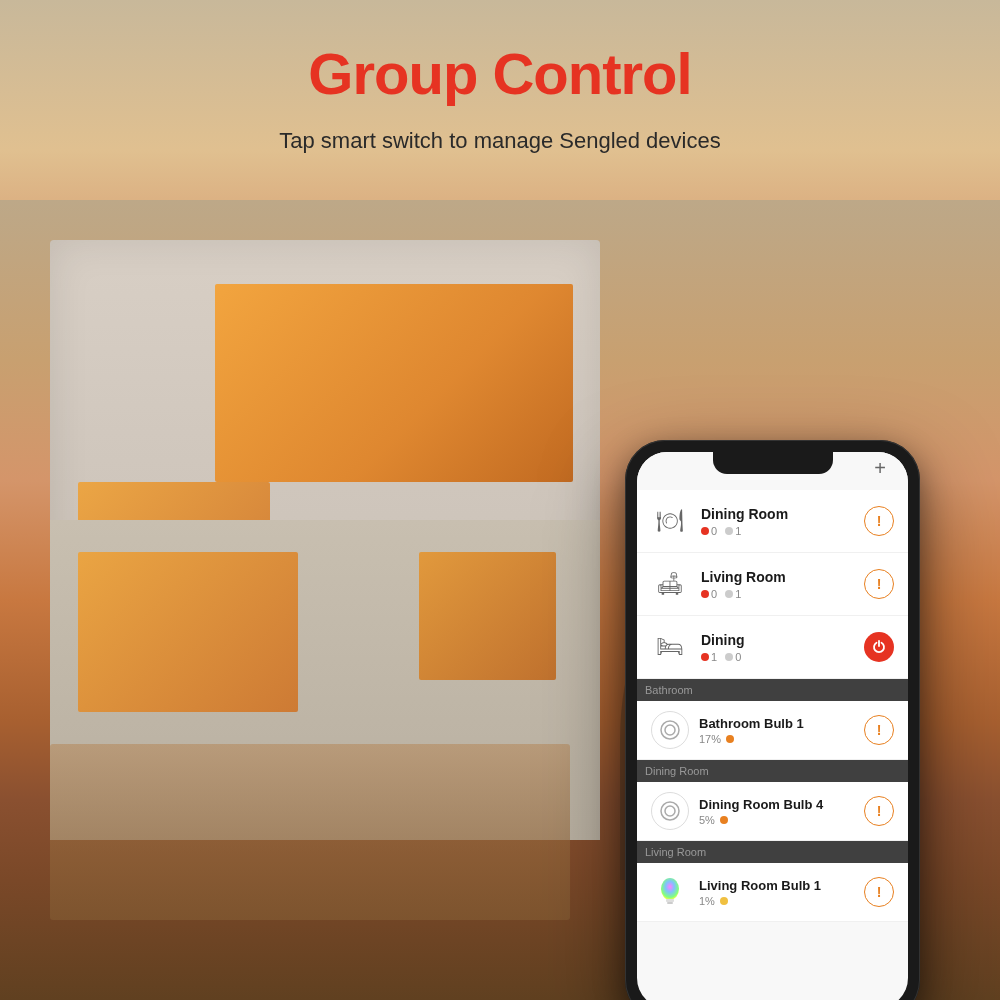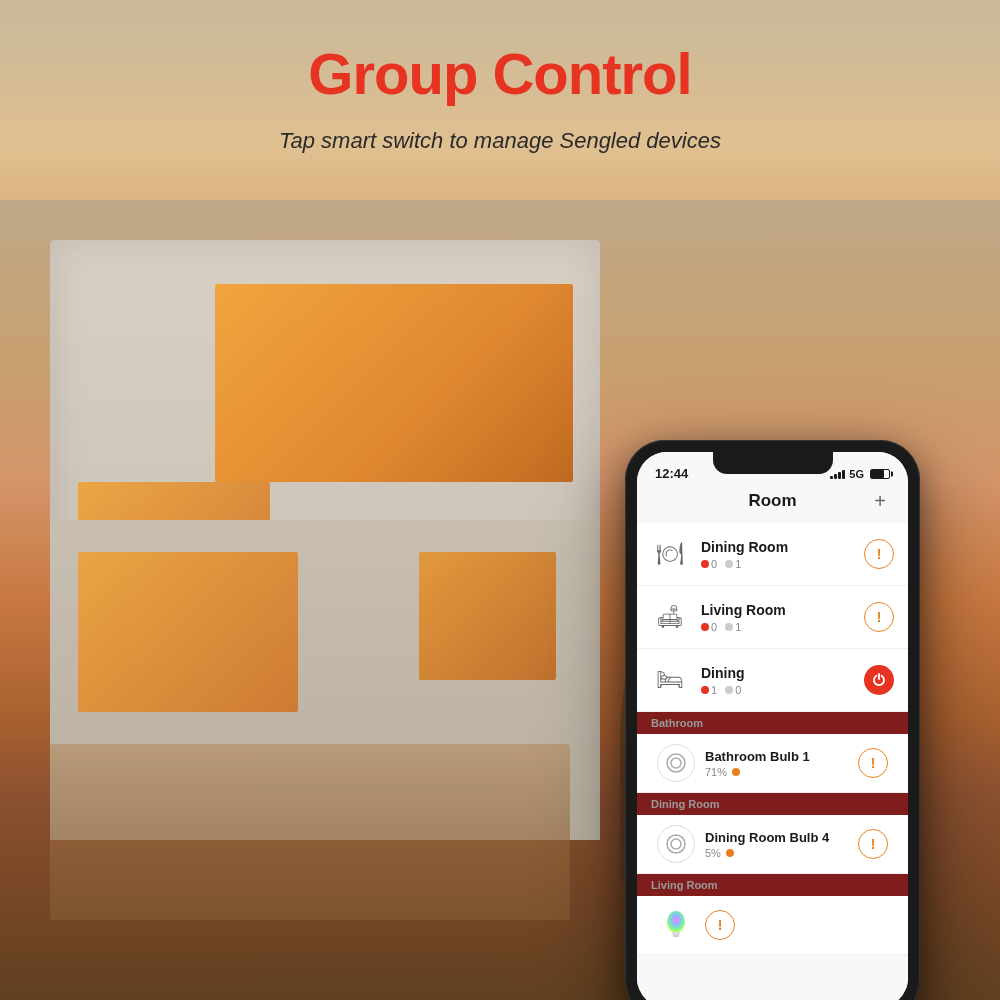--- a/index.html
+++ b/index.html
@@ -33,21 +33,20 @@
       letter-spacing: -1px;
       line-height: 1.1;
       margin-bottom: 18px;
     }
 
     .subtitle {
       font-size: 22px;
       font-weight: 400;
       color: #2a2a2a;
       line-height: 1.5;
-      font-style: italic;
     }
 
     
     .house-section {
       position: absolute;
       top: 200px;
       left: 0;
       right: 0;
       bottom: 0;
       overflow: hidden;
@@ -299,32 +298,32 @@
     }
 
     .power-btn {
       background: #e63322;
       color: white;
       font-size: 14px;
     }
 
     
     .section-header {
-      background: #7f1d1d;
-      padding: 5px 14px;
+      background: #404040;
+      padding: 5px 8px;
       font-size: 11px;
       color: #999;
-      font-weight: 700;
+      font-weight: 400;
     }
 
     
     .bulb-item {
       display: flex;
       align-items: center;
-      padding: 10px 20px;
+      padding: 10px 14px;
       background: white;
       border-bottom: 1px solid #f0f0f0;
       gap: 10px;
     }
 
     .bulb-icon-wrap {
       width: 38px;
       height: 38px;
       border: 1.5px solid #ddd;
       border-radius: 50%;
@@ -430,35 +429,20 @@
 
     <div style="position:absolute;bottom:15%;left:62%;width:12%;height:35%;
       background:rgba(80,60,40,0.4);border-radius:50% 50% 0 0;"></div>
   </div>
 
   <div class="phone-container">
     <div class="phone-outer">
       <div class="phone-notch"></div>
       <div class="phone-screen">
 
-        <div class="status-bar">
-          <span class="status-time">12:44</span>
-          <div class="status-icons">
-            <div class="signal-bars">
-              <div class="signal-bar" style="height:3px;"></div>
-              <div class="signal-bar" style="height:5px;"></div>
-              <div class="signal-bar" style="height:7px;"></div>
-              <div class="signal-bar" style="height:9px;"></div>
-            </div>
-            <span style="font-size:11px;font-weight:600;">5G</span>
-            <div class="battery-icon">
-              <div class="battery-fill"></div>
-            </div>
-          </div>
-        </div>
 
         <div class="app-header">
           <div class="spacer-btn"></div>
           <span class="app-title">Room</span>
           <div class="plus-btn">
             <span>+</span>
           </div>
         </div>
 
         <div class="room-list">
@@ -535,21 +519,21 @@
           <div class="bulb-item">
             <div class="bulb-icon-wrap">
               <svg width="22" height="22" viewBox="0 0 22 22">
                 <circle cx="11" cy="11" r="9" stroke="#aaa" stroke-width="1.5" fill="none"></circle>
                 <circle cx="11" cy="11" r="5" stroke="#aaa" stroke-width="1.5" fill="none"></circle>
               </svg>
             </div>
             <div class="bulb-info">
               <div class="bulb-name">Bathroom Bulb 1</div>
               <div class="bulb-stats">
-                <span>71%</span>
+                <span>17%</span>
                 <span class="dot-orange"></span>
               </div>
             </div>
             <div class="action-btn warn-btn">!</div>
           </div>
 
           <div class="section-header">
             <span>Dining Room</span>
           </div>
 
@@ -585,20 +569,27 @@
                 <defs>
                   <radialGradient id="bulbGrad" cx="50%" cy="40%" r="60%">
                     <stop offset="0%" stop-color="#ff80ff"></stop>
                     <stop offset="40%" stop-color="#80c0ff"></stop>
                     <stop offset="80%" stop-color="#80ff80"></stop>
                     <stop offset="100%" stop-color="#ffff40"></stop>
                   </radialGradient>
                 </defs>
               </svg>
             </div>
+            <div class="bulb-info">
+              <div class="bulb-name">Living Room Bulb 1</div>
+              <div class="bulb-stats">
+                <span>1%</span>
+                <span class="dot-yellow"></span>
+              </div>
+            </div>
             <div class="action-btn warn-btn">!</div>
           </div>
 
         </div>
       </div>
     </div>
   </div>
 
 </div>
 

